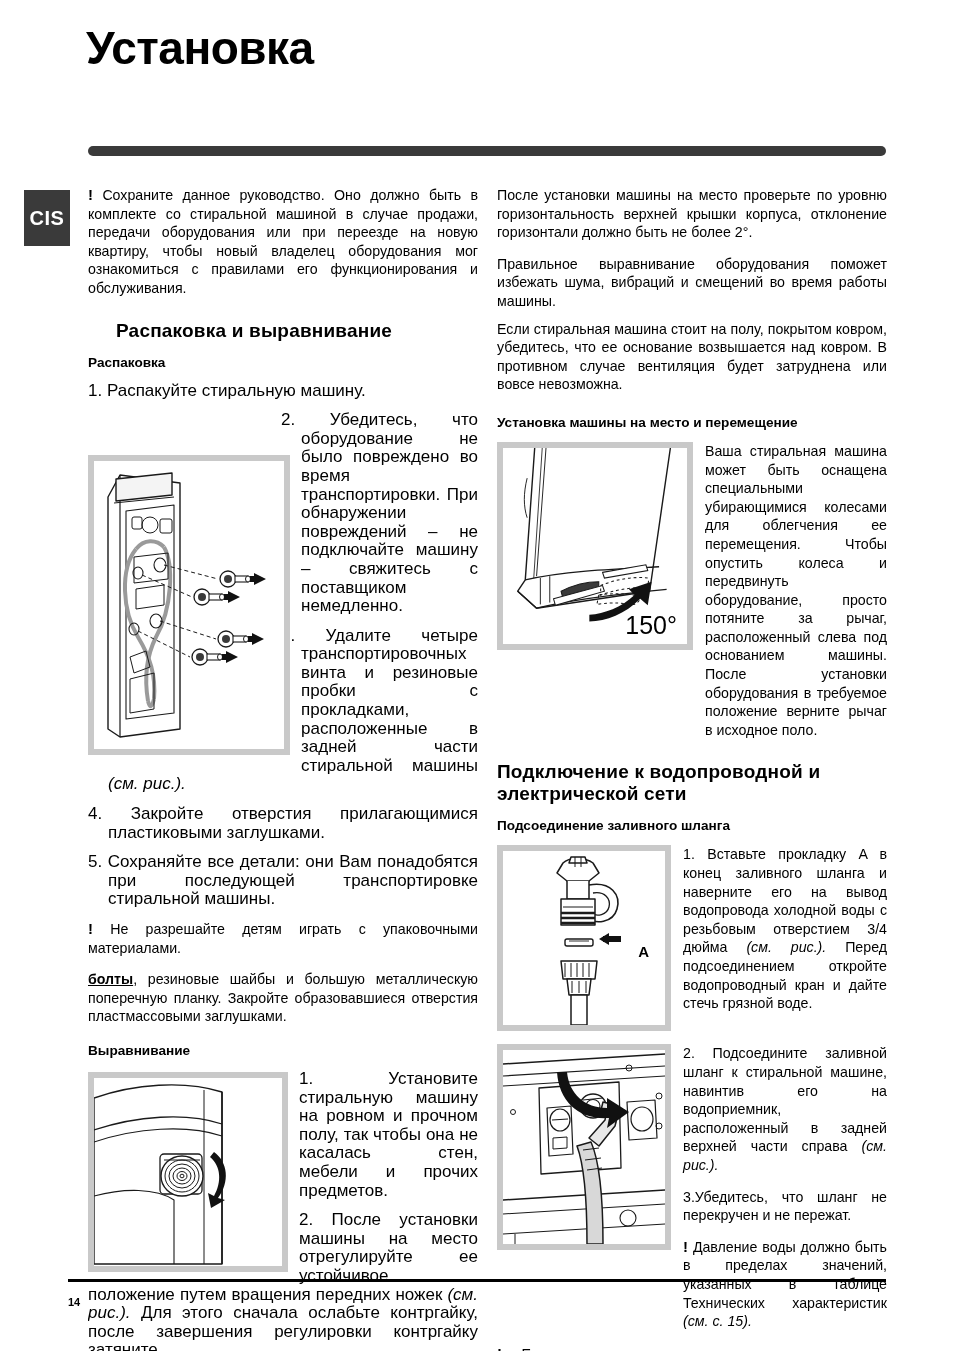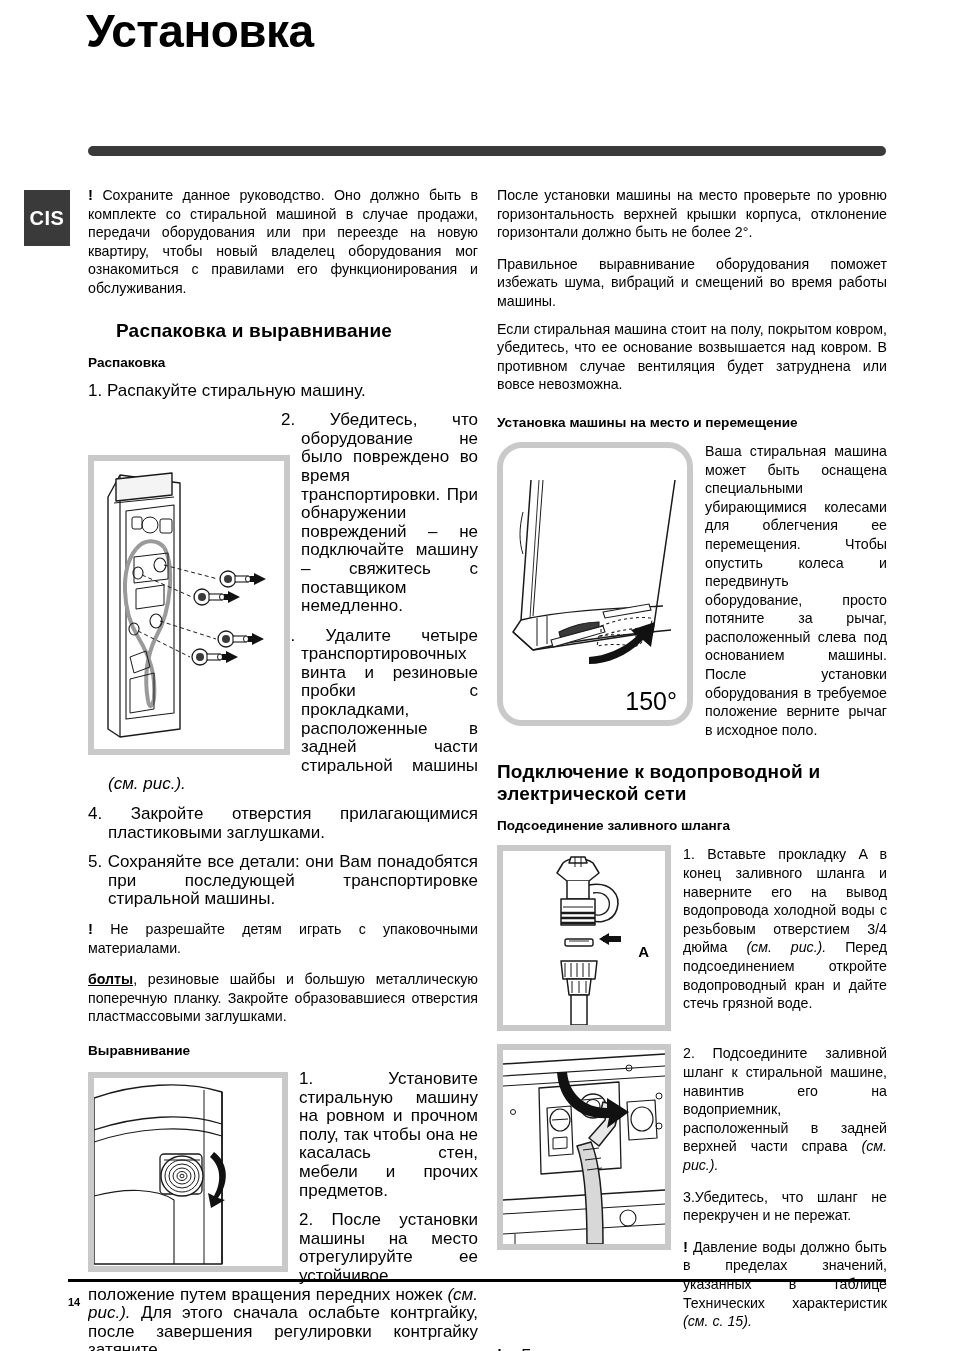--- a/index.html
+++ b/index.html
@@ -18,21 +18,21 @@
   .page {
     position: relative;
     width: 954px;
     height: 1351px;
   }
 
   
   .page-title {
     position: absolute;
     left: 86px;
-    top: 7px;
+    top: 24px;
     font-size: 46px;
     font-weight: bold;
     letter-spacing: -0.5px;
     line-height: 1.05;
   }
   .title-rule {
     position: absolute;
     left: 88px;
     top: 146px;
     width: 798px;
@@ -324,21 +324,21 @@
   <div class="col col-right">
 
     <p>После установки машины на место проверьте по уровню горизонтальность верхней крышки корпуса, отклонение горизонтали должно быть не более 2°.</p>
     <p class="tight">Правильное выравнивание оборудования поможет избежать шума, вибраций и смещений во время работы машины.</p>
     <p>Если стиральная машина стоит на полу, покрытом ковром, убедитесь, что ее основание возвышается над ковром. В противном случае вентиляция будет затруднена или вовсе невозможна.</p>
 
     <h3 class="sub" style="margin-top:20px;">Установка машины на место и перемещение</h3>
 
     <div class="fig-row">
 
-      <div class="fig" style="width:196px;height:284px;flex:0 0 196px;border-radius:25px;">
+      <div class="fig" style="width:196px;height:208px;flex:0 0 196px;">
         <div class="fig-inner">
           <svg viewBox="0 0 184 208" xmlns="http://www.w3.org/2000/svg">
             <g fill="none" stroke="#1a1a1a" stroke-width="1.5" stroke-linejoin="round">
 
               <path d="M28 0 L18 140 L10 152 L30 170 L150 152 L172 0" fill="#fff"></path>
               <path d="M18 140 C60 130 120 128 160 126" stroke-width="1.4"></path>
               <path d="M30 170 C70 160 126 154 168 150" stroke-width="1.3"></path>
               <path d="M10 152 L30 170" stroke-width="1.3"></path>
               <path d="M40 0 L30 136" stroke-width="1"></path>
               <path d="M36 0 L27 138" stroke-width="0.9"></path>

